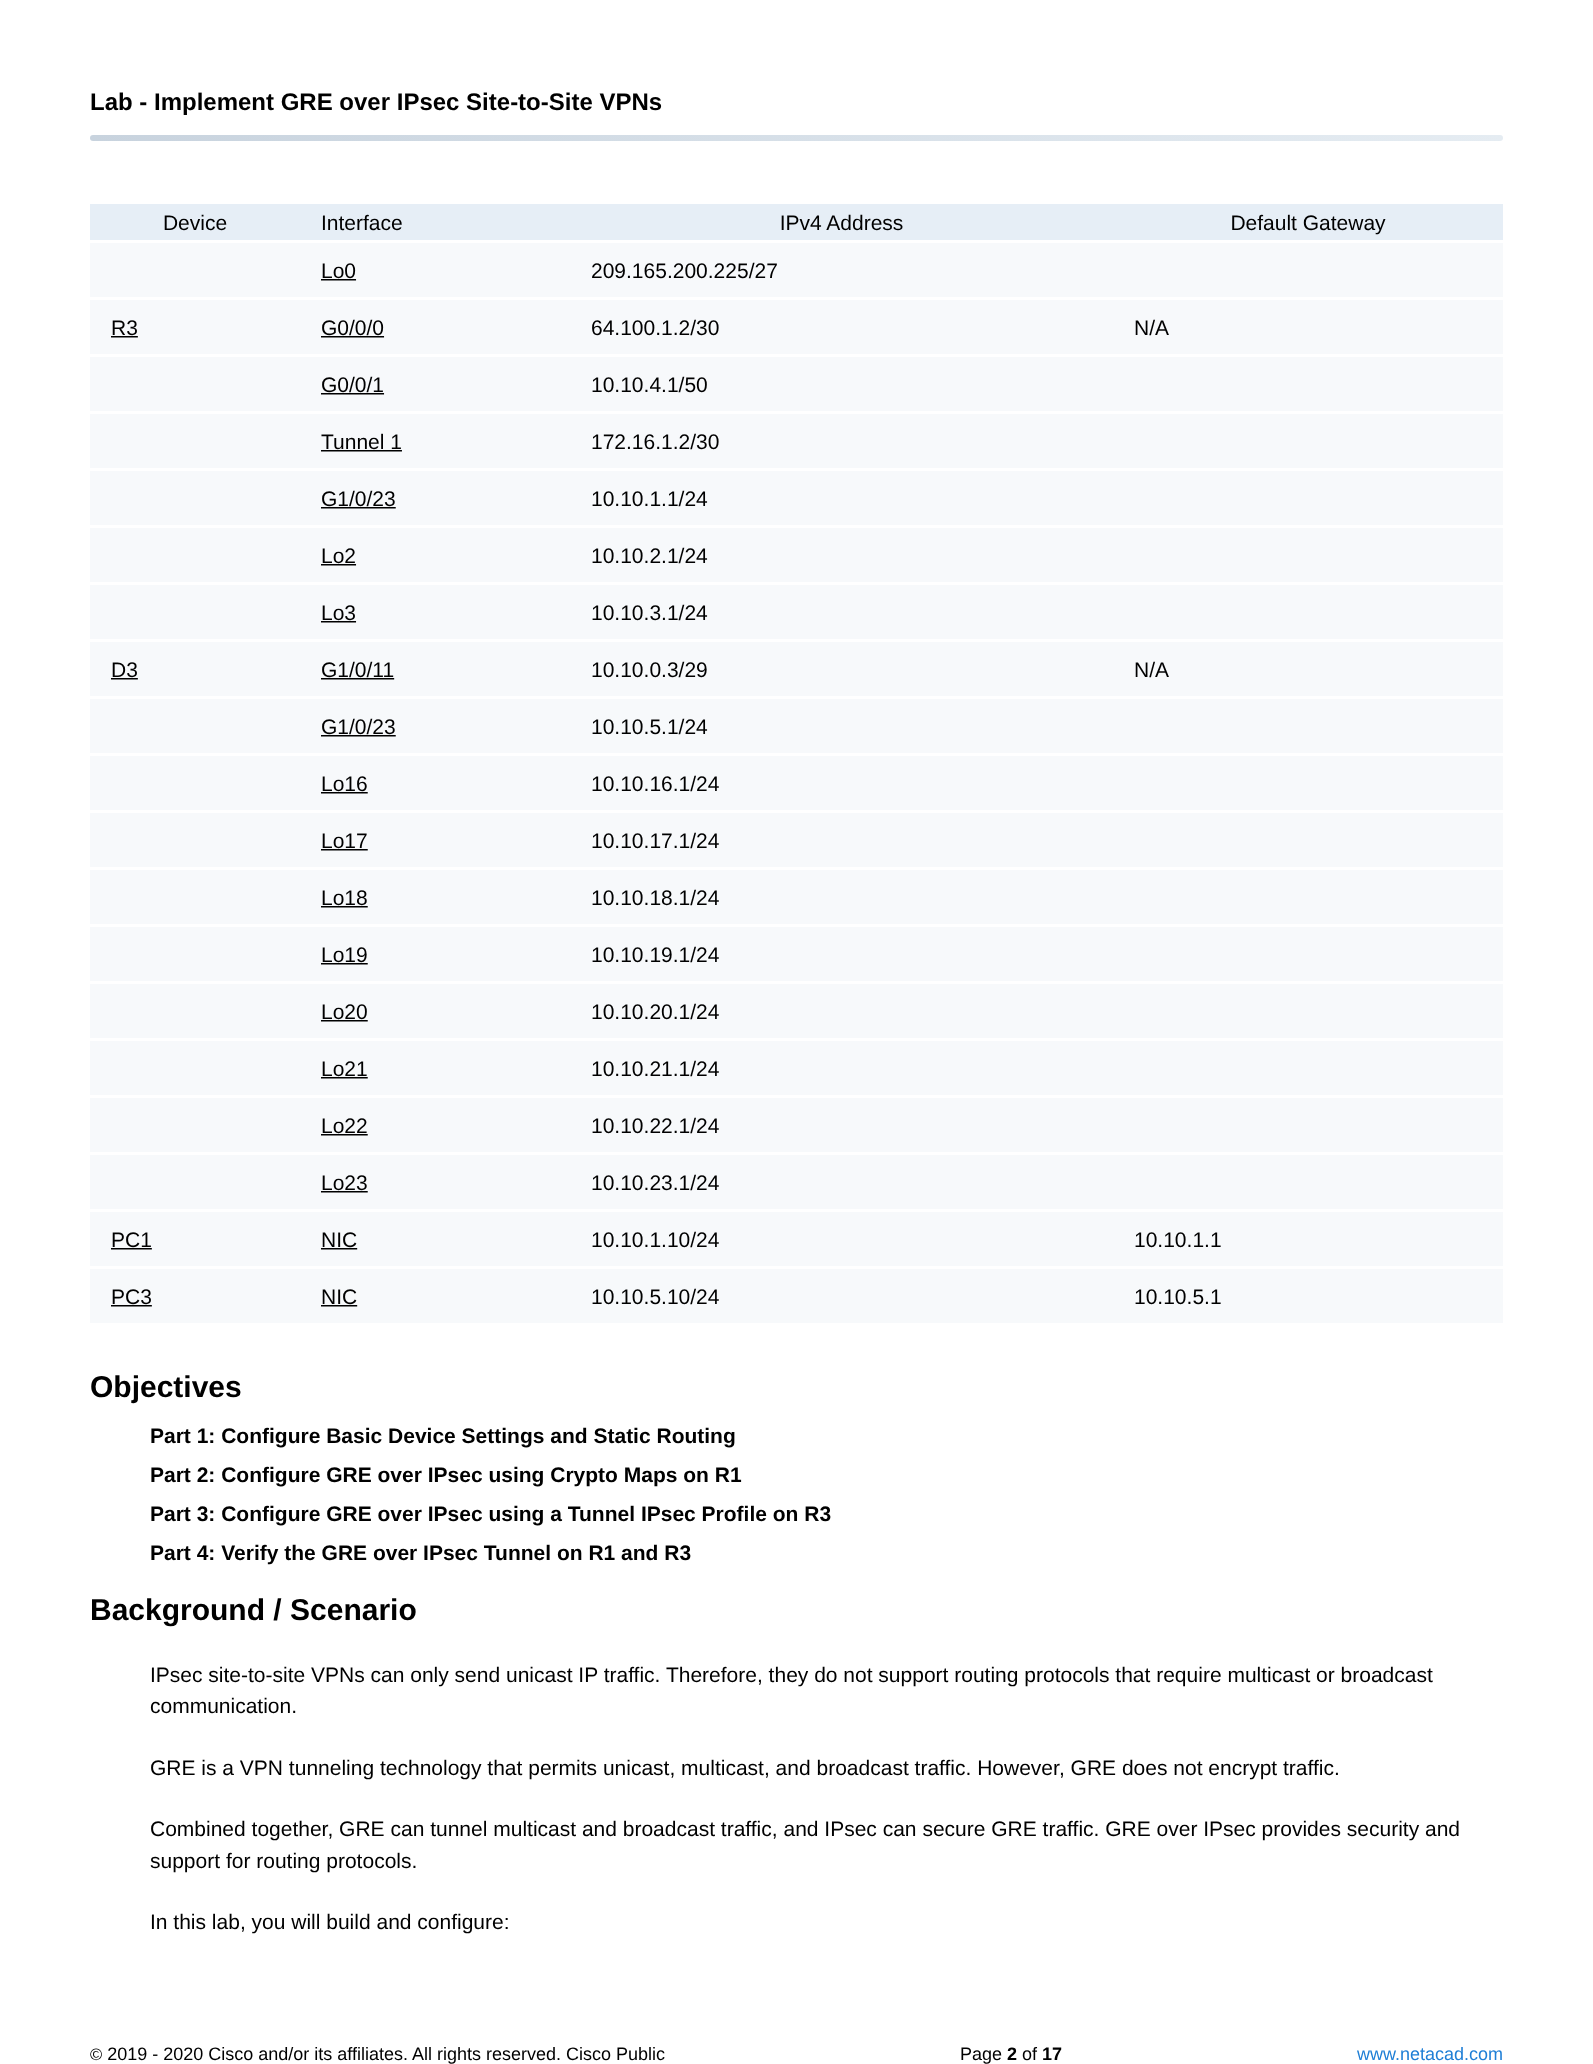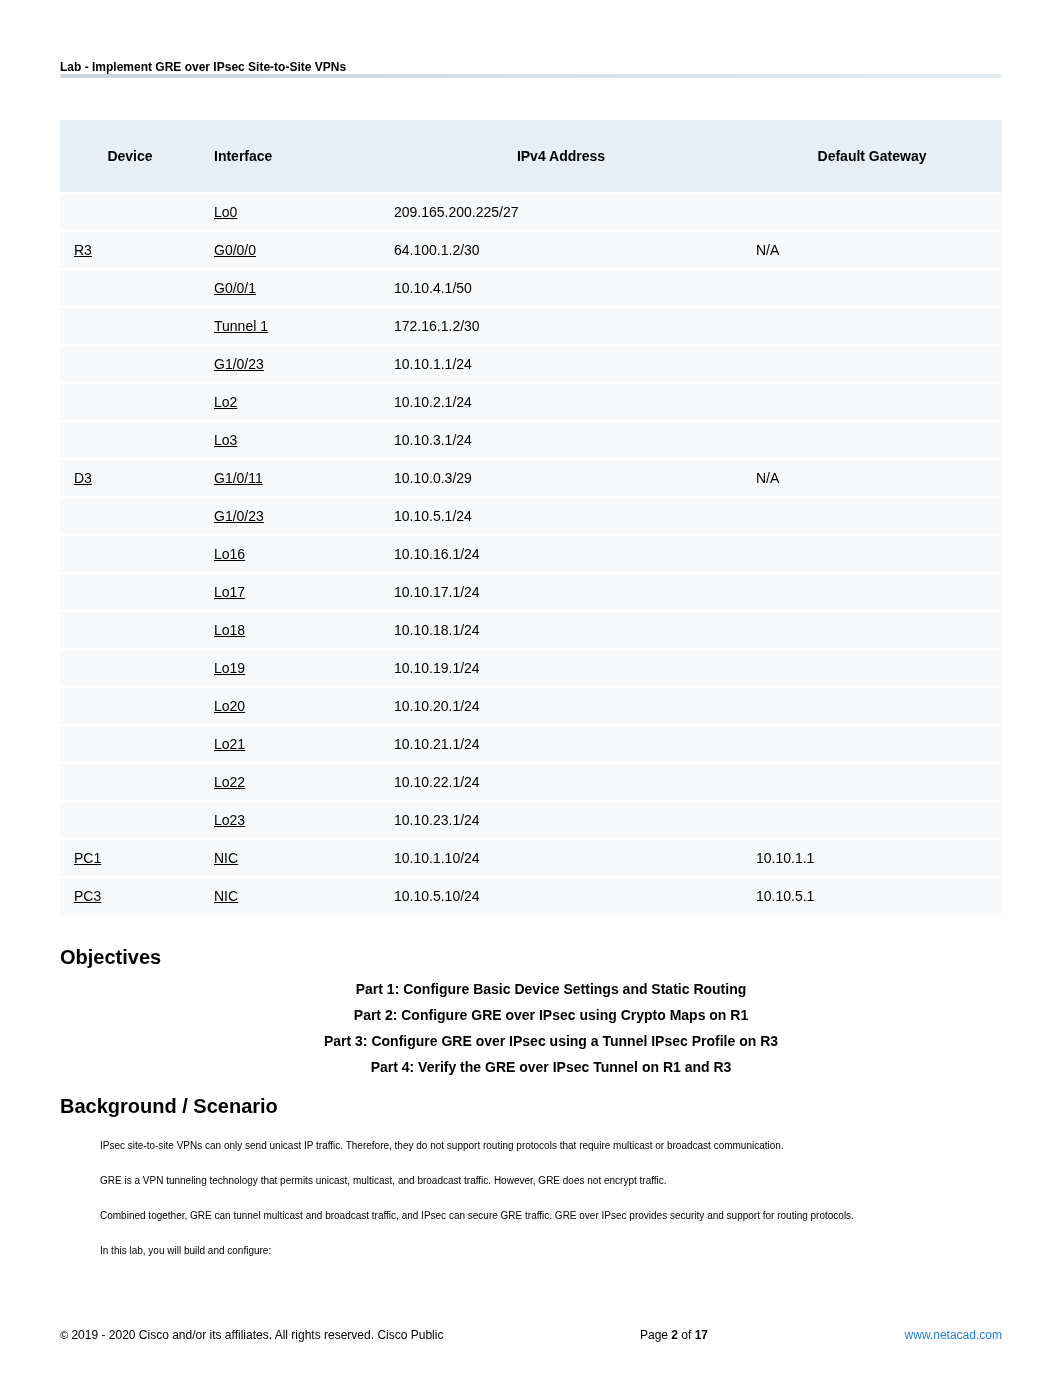--- a/index.html
+++ b/index.html
@@ -9,40 +9,40 @@
     width: 1062px;
     margin: 0 auto;
     color: #000;
     font-size: 14px;
   }
   .page {
     padding: 60px 60px 30px 60px;
   }
   .doc-title {
     font-weight: bold;
-    font-size: 12px;
-    margin-bottom: 0;
+    font-size: 16px;
+    margin-bottom: 12px;
   }
   .title-underline {
     height: 4px;
     background: linear-gradient(to right, #c8d3de 0%, #e5ecf2 100%);
     border-radius: 2px;
     margin-bottom: 40px;
   }
   table.addr {
     width: 100%;
     border-collapse: separate;
     border-spacing: 0 2px;
     margin-bottom: 30px;
   }
   table.addr th {
     background: #e6eef6;
     text-align: center;
-    font-weight: bold;
-    padding: 28px 14px;
+    font-weight: normal;
+    padding: 4px 14px;
     font-size: 14px;
   }
   table.addr th.left { text-align: left; }
   table.addr td {
     background: #f7f9fb;
     padding: 10px 14px;
     font-size: 14px;
     vertical-align: middle;
   }
   table.addr td.device { padding-left: 14px; width: 140px; text-decoration: underline; }
@@ -55,28 +55,27 @@
     margin-bottom: 12px;
   }
   .parts {
     margin-left: 40px;
     margin-bottom: 20px;
   }
   .parts p {
     font-weight: bold;
     font-size: 14px;
     margin-bottom: 10px;
-    text-align: center;
   }
   .bodytext {
     margin-left: 40px;
     margin-bottom: 20px;
   }
   .bodytext p {
-    font-size: 10px;
+    font-size: 14px;
     line-height: 1.5;
     margin-bottom: 12px;
     margin-top: 20px;
   }
   .footer {
     display: flex;
     justify-content: space-between;
     align-items: center;
     font-size: 12px;
     margin-top: 60px;

